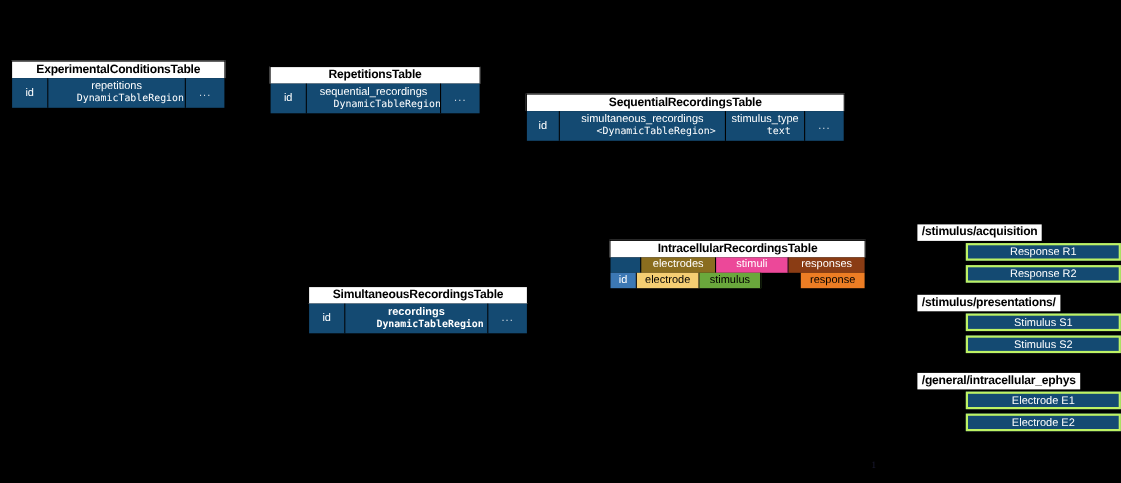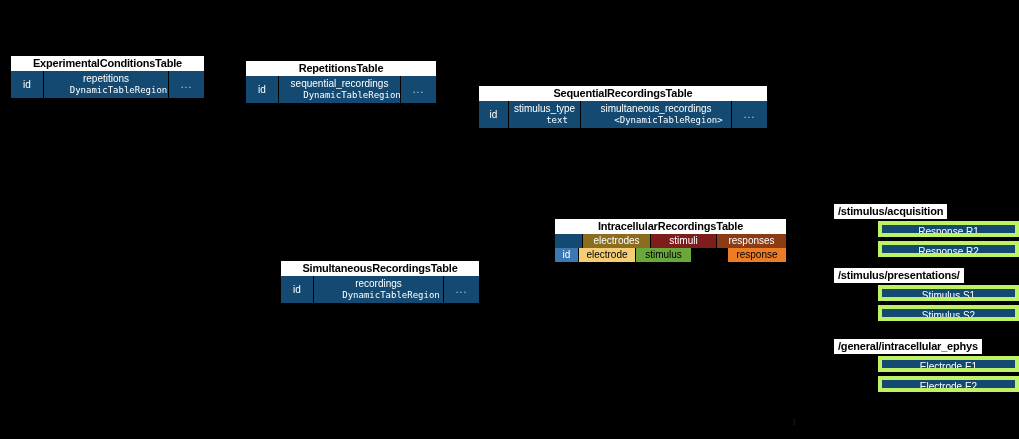--- a/index.html
+++ b/index.html
@@ -84,21 +84,21 @@
     box-sizing: border-box;
     border-right: 1px solid #000000;
     overflow: hidden;
     white-space: nowrap;
   }
   .c-cell:last-child { border-right: none; }
   .c-blank { background: #144a72; }
   .c-id    { background: #3c78b4; color: #ffffff; }
   .c-elec-h{ background: #8a6d1f; color: #ffffff; }
   .c-elec  { background: #f5ce73; color: #000000; }
-  .c-stim-h{ background: #7f1d1d; color: #ffffff; }
+  .c-stim-h{ background: #ec4899; color: #ffffff; }
   .c-stim  { background: #6aa83c; color: #000000; }
   .c-resp-h{ background: #8a3c14; color: #ffffff; }
   .c-resp  { background: #ed7d24; color: #000000; }
 
   
   .path-group { position: absolute; }
   .path-label {
     background: #ffffff;
     color: #000000;
     font-weight: bold;
@@ -106,21 +106,21 @@
     line-height: 15px;
     height: 15px;
     padding: 0 4px;
     display: inline-block;
     white-space: nowrap;
     letter-spacing: -0.2px;
     box-sizing: border-box;
   }
   .path-item {
     background: #144a72;
-    border: 4px solid #bef264;
+    border: 2px solid #bef264;
     color: #ffffff;
     font-size: 10px;
     text-align: center;
     line-height: 14px;
     height: 16px;
     box-sizing: border-box;
     white-space: nowrap;
     overflow: hidden;
   }
 
@@ -165,41 +165,41 @@
     </div>
   </div>
 </div>
 
 <div class="tbl" style="left:478px; top:85px; width:290px;">
   <div class="tbl-title">SequentialRecordingsTable</div>
   <div class="tbl-row">
     <div class="cell w-id-s">
       <span>id</span>
     </div>
+    <div class="cell" style="width:151px;">
+      <span>simultaneous_recordings</span>
+      <span class="type">&lt;DynamicTableRegion&gt;</span>
+    </div>
     <div class="cell" style="width:72px;">
       <span>stimulus_type</span>
       <span class="type">text</span>
     </div>
-    <div class="cell" style="width:151px;">
-      <span>simultaneous_recordings</span>
-      <span class="type">&lt;DynamicTableRegion&gt;</span>
-    </div>
     <div class="cell dots" style="width:35px;">
       <span>...</span>
     </div>
   </div>
 </div>
 
 <div class="tbl" style="left:280px; top:218px; width:200px;margin-top:42px;">
   <div class="tbl-title">SimultaneousRecordingsTable</div>
   <div class="tbl-row">
     <div class="cell w-id">
       <span>id</span>
     </div>
-    <div class="cell" style="width:130px;">
+    <div class="cell" style="width:130px;font-weight:bold;">
       <span>recordings</span>
       <span class="type">DynamicTableRegion</span>
     </div>
     <div class="cell dots" style="width:35px;">
       <span>...</span>
     </div>
   </div>
 </div>
 
 <div class="tbl" style="left:554px; top:218px; width:233px;">

